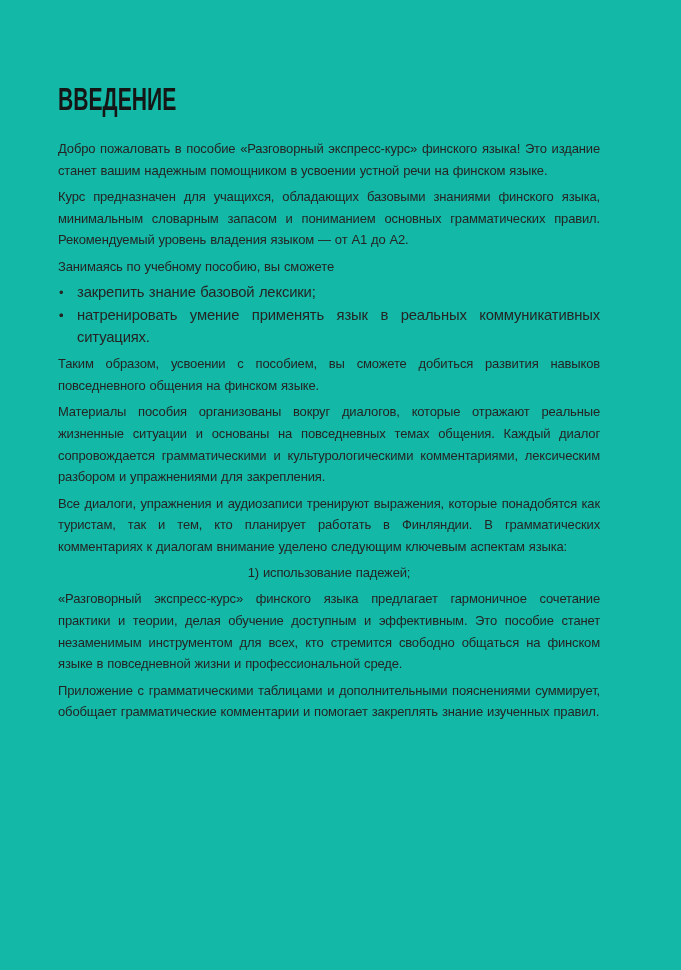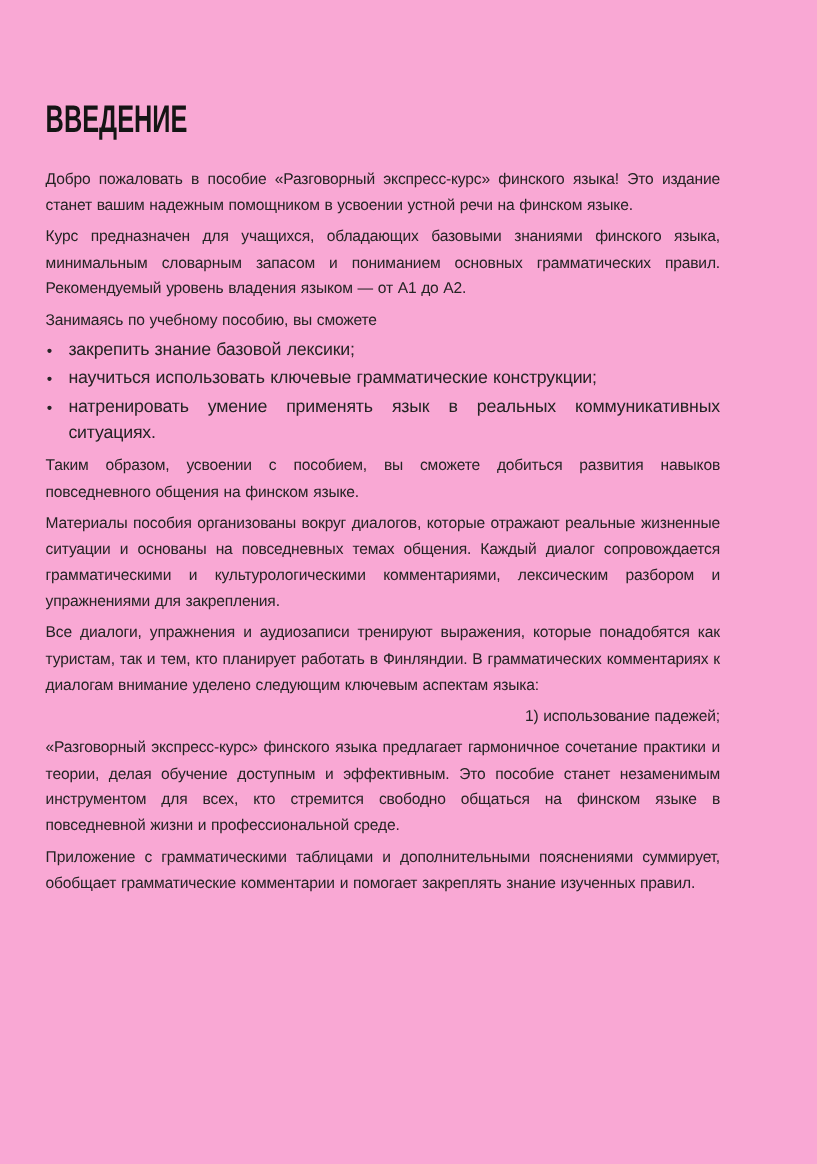--- a/index.html
+++ b/index.html
@@ -11,22 +11,22 @@
     width: 681px;
     height: 970px;
     overflow: hidden;
     font-family: "Liberation Sans", "DejaVu Sans", sans-serif;
     color: #242424;
   }
   .page {
     box-sizing: border-box;
     width: 681px;
     height: 970px;
-    background: #f9a8d4;
-    padding: 82px 81px 0 38px;
+    background: #14b8a6;
+    padding: 82px 81px 0 58px;
   }
   .page-title {
     margin: 0 0 22px 0;
     font-size: 32px;
     font-weight: 700;
     line-height: 34px;
     color: #151515;
     letter-spacing: 0px;
     transform: scaleX(0.66);
     transform-origin: left center;
@@ -34,21 +34,21 @@
   }
   .content p {
     margin: 0 0 4.5px 0;
     font-size: 13px;
     line-height: 21.7px;
     letter-spacing: -0.15px;
     text-align: justify;
     word-spacing: 0.5px;
   }
   .content p.numbered {
-    text-align: right;
+    text-align: center;
   }
   ul.bullet-list {
     list-style: none;
     margin: 0 0 4.5px 0;
     padding: 0;
   }
   ul.bullet-list li {
     position: relative;
     padding-left: 19px;
     margin: 0 0 2px 0;
@@ -71,21 +71,21 @@
 <body>
 
 <div class="page">
   <h1 class="page-title">ВВЕДЕНИЕ</h1>
   <div class="content">
       <p class="paragraph">Добро пожаловать в пособие «Разговорный экспресс-курс» финского языка! Это издание станет вашим надежным помощником в усвоении устной речи на финском языке.</p>
       <p class="paragraph">Курс предназначен для учащихся, обладающих базовыми знаниями финского языка, минимальным словарным запасом и пониманием основных грамматических правил. Рекомендуемый уровень владения языком — от А1 до А2.</p>
       <p class="paragraph">Занимаясь по учебному пособию, вы сможете</p>
       <ul class="bullet-list">
         <li><span class="bullet-glyph">•</span><span>закрепить знание базовой лексики;</span></li>
-        <li><span class="bullet-glyph">•</span><span>научиться использовать ключевые грамматические конструкции;</span></li>
+        <li><span class="bullet-glyph">•</span></li>
         <li><span class="bullet-glyph">•</span><span>натренировать умение применять язык в реальных коммуникативных ситуациях.</span></li>
       </ul>
       <p class="paragraph">Таким образом, усвоении с пособием, вы сможете добиться развития навыков повседневного общения на финском языке.</p>
       <p class="paragraph">Материалы пособия организованы вокруг диалогов, которые отражают реальные жизненные ситуации и основаны на повседневных темах общения. Каждый диалог сопровождается грамматическими и культурологическими комментариями, лексическим разбором и упражнениями для закрепления.</p>
       <p class="paragraph">Все диалоги, упражнения и аудиозаписи тренируют выражения, которые понадобятся как туристам, так и тем, кто планирует работать в Финляндии. В грамматических комментариях к диалогам внимание уделено следующим ключевым аспектам языка:</p>
       <p class="numbered">1) использование падежей;</p>
       <p class="paragraph">«Разговорный экспресс-курс» финского языка предлагает гармоничное сочетание практики и теории, делая обучение доступным и эффективным. Это пособие станет незаменимым инструментом для всех, кто стремится свободно общаться на финском языке в повседневной жизни и профессиональной среде.</p>
       <p class="paragraph">Приложение с грамматическими таблицами и дополнительными пояснениями суммирует, обобщает грамматические комментарии и помогает закреплять знание изученных правил.</p>
     </div>
 </div>

